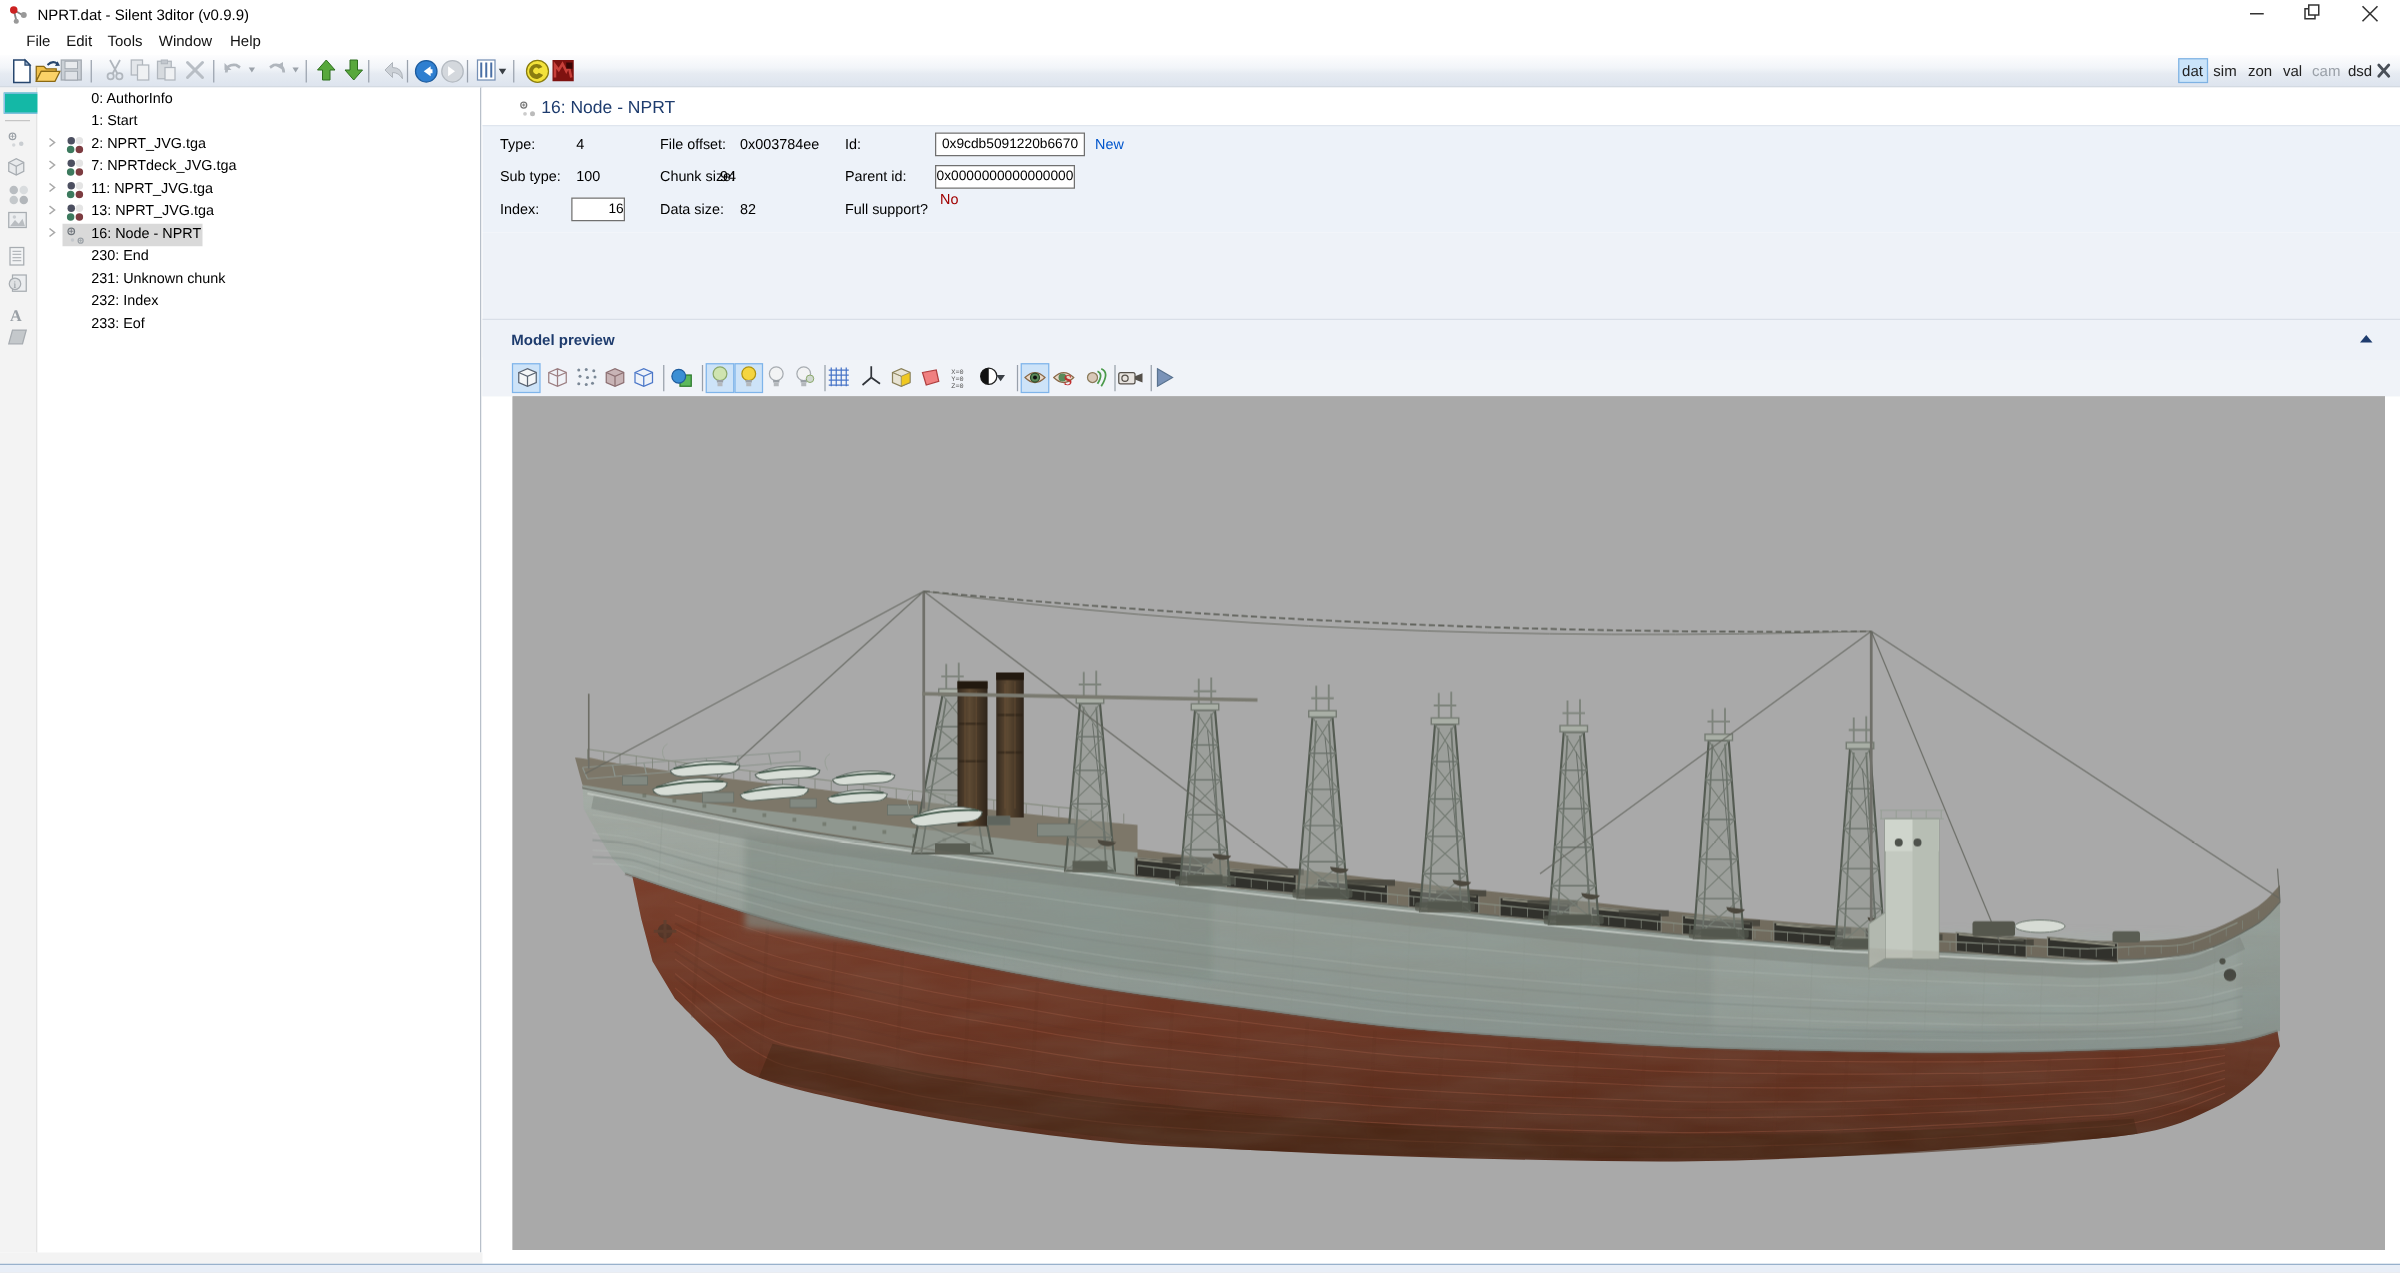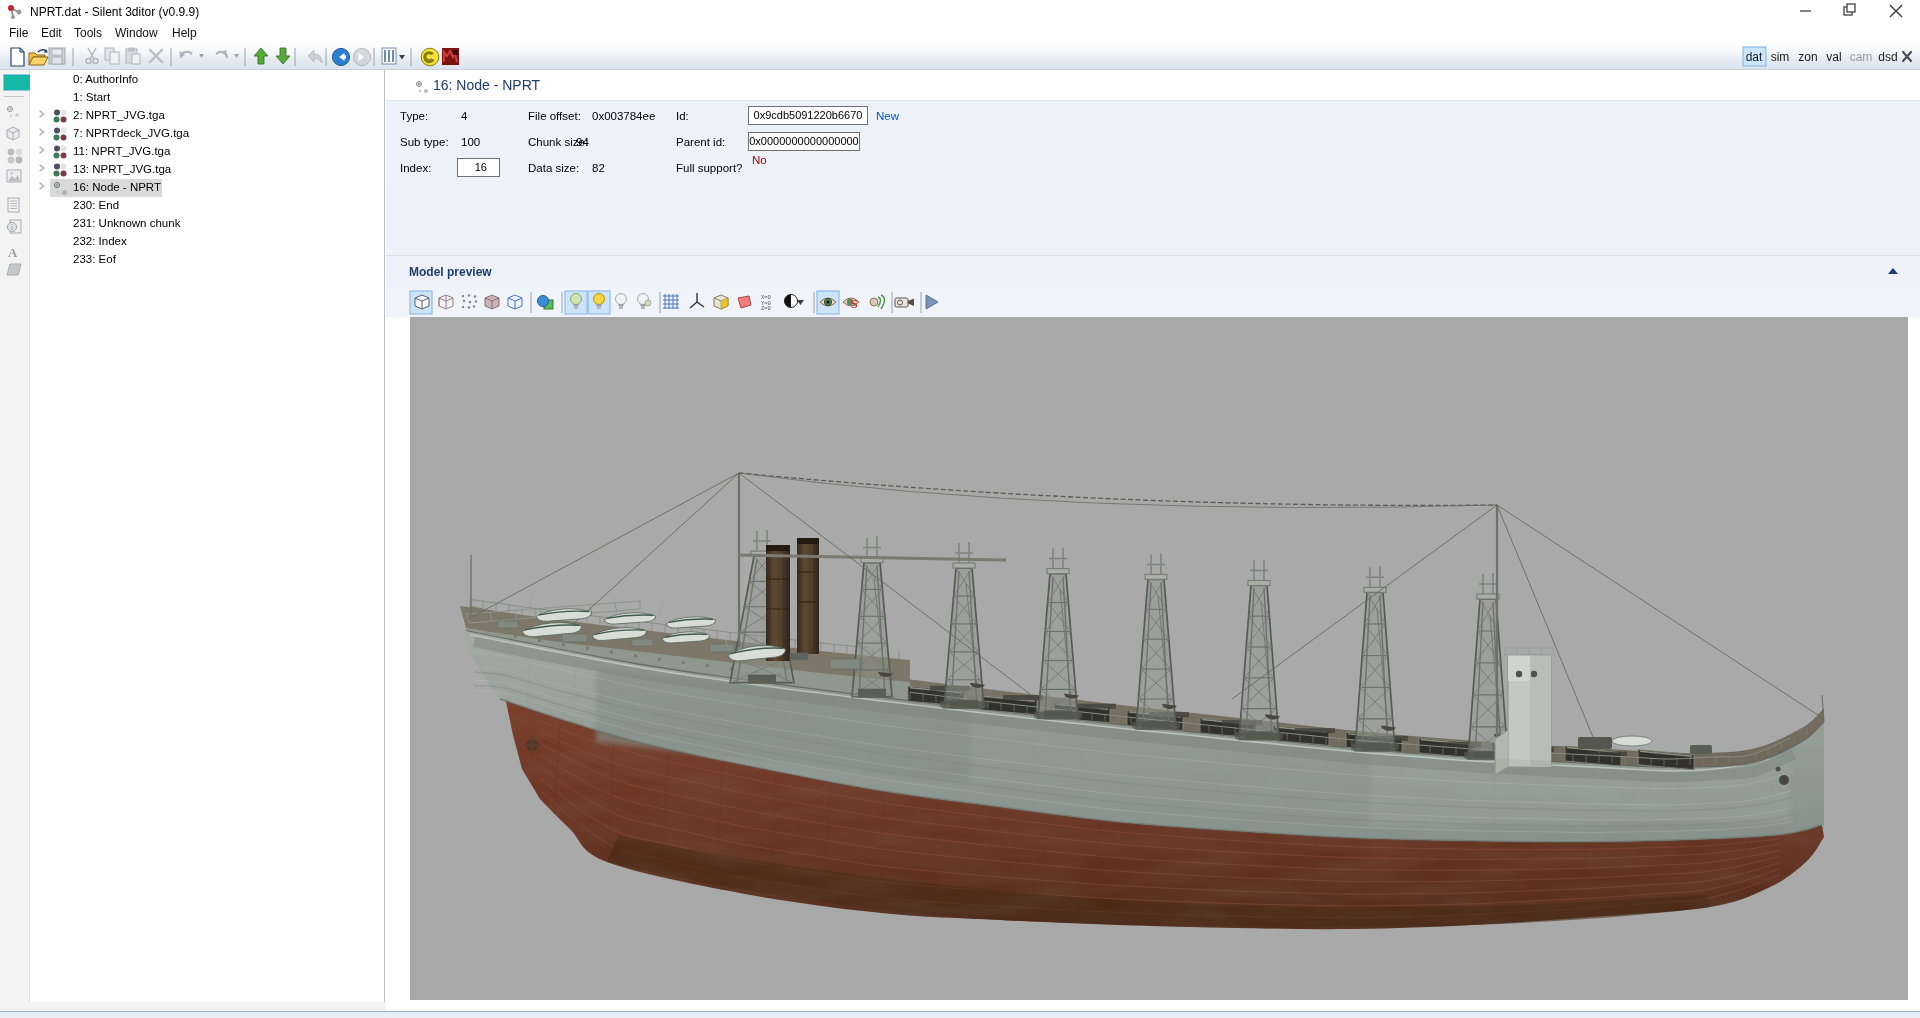--- a/index.html
+++ b/index.html
@@ -2,21 +2,21 @@
 <html><head>
 <meta charset="utf-8">
 <style>
   * { margin:0; padding:0; box-sizing:border-box; }
   html,body { width:1920px; height:1018px; overflow:hidden; background:#fff;
     font-family:"Liberation Sans", sans-serif; }
   .abs { position:absolute; }
   #titlebar { position:absolute; left:0; top:0; width:1920px; height:22px; background:#fff; }
   #titletext { position:absolute; left:30px; top:5px; font-size:12px; color:#000; }
   #menubar { position:absolute; left:0; top:22px; width:1920px; height:22px; background:#fff; }
-  .menuitem { position:absolute; top:4px; font-size:12px; color:#111; }
+  .menuitem { position:absolute; top:4px; font-size:12px; color:#111;margin-left:12px; }
   #toolbar { position:absolute; left:0; top:44px; width:1920px; height:26px;
     background:linear-gradient(#fdfdfe 0%, #f2f5f9 40%, #e6ebf2 60%, #dde4ee 100%);
     border-bottom:1px solid #c8d0da; }
   #leftstrip { position:absolute; left:0; top:70px; width:30px; height:932px; background:#f3f3f3; border-right:1px solid #e0e0e0;}
   #allbtn { position:absolute; left:3px; top:4px; width:23px; height:17px; background:#14b8a6; border:1px solid #90c0e8; font-size:16px; color:#222; text-align:center; line-height:15px;padding-left:40px; }
   #treepanel { position:absolute; left:30px; top:70px; width:355px; height:932px; background:#fff; border-right:1px solid #b8c0ca; }
   .trow { position:absolute; left:0; width:355px; height:18px; font-size:11.5px; color:#000; }
   .tlabel { position:absolute; left:43px; top:2px; }
   .chev { position:absolute; left:8px; top:3px; width:8px; height:8px; }
   #rightpanel { position:absolute; left:386px; top:70px; width:1534px; height:932px; background:#fff; }
@@ -328,21 +328,21 @@
     <div class="dl" style="left:290px;top:9px">Id:</div>
     <div class="dbox" style="left:362px;top:5px;width:120px;text-align:center">0x9cdb5091220b6670</div>
     <div class="dl" style="left:490px;top:9px;color:#0055cc">New</div>
     <div class="dl" style="left:14px;top:35px">Sub type:</div>
     <div class="dl" style="left:75px;top:35px">100</div>
     <div class="dl" style="left:142px;top:35px">Chunk size:</div>
     <div class="dl" style="left:190px;top:35px">94</div>
     <div class="dl" style="left:290px;top:35px">Parent id:</div>
     <div class="dbox" style="left:362px;top:31px;width:112px;text-align:center">0x0000000000000000</div>
     <div class="dl" style="left:14px;top:61px">Index:</div>
-    <div class="dbox" style="left:71px;top:57px;width:43px;text-align:right;padding-right:12px">16</div>
+    <div class="dbox" style="left:71px;top:57px;width:43px;text-align:right;padding-right:0">16</div>
     <div class="dl" style="left:142px;top:61px">Data size:</div>
     <div class="dl" style="left:206px;top:61px">82</div>
     <div class="dl" style="left:290px;top:61px">Full support?</div>
     <div class="dl" style="left:366px;top:53px;color:#a00000">No</div>
   </div>
   <div id="sections">
     <div class="sechdr" style="top:69px">
       <div class="txt">Model preview</div>
         <div class="arr arrup"></div>
     </div>

